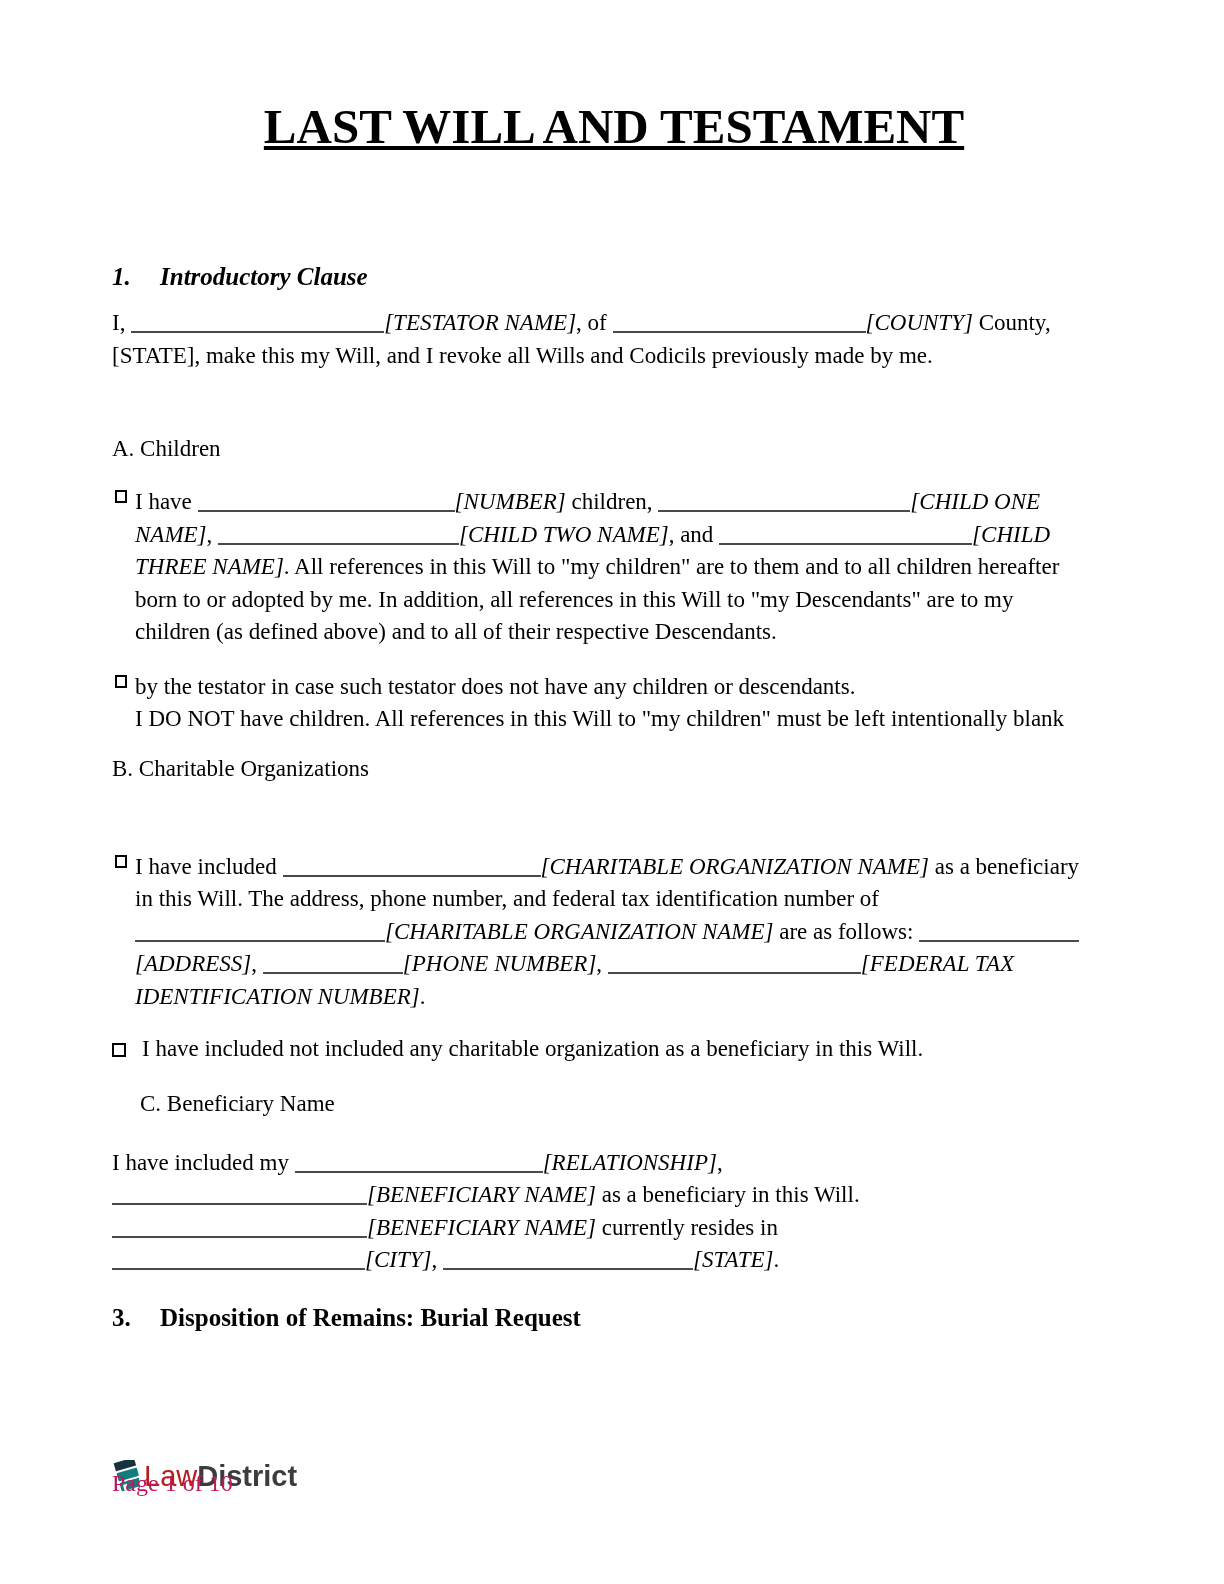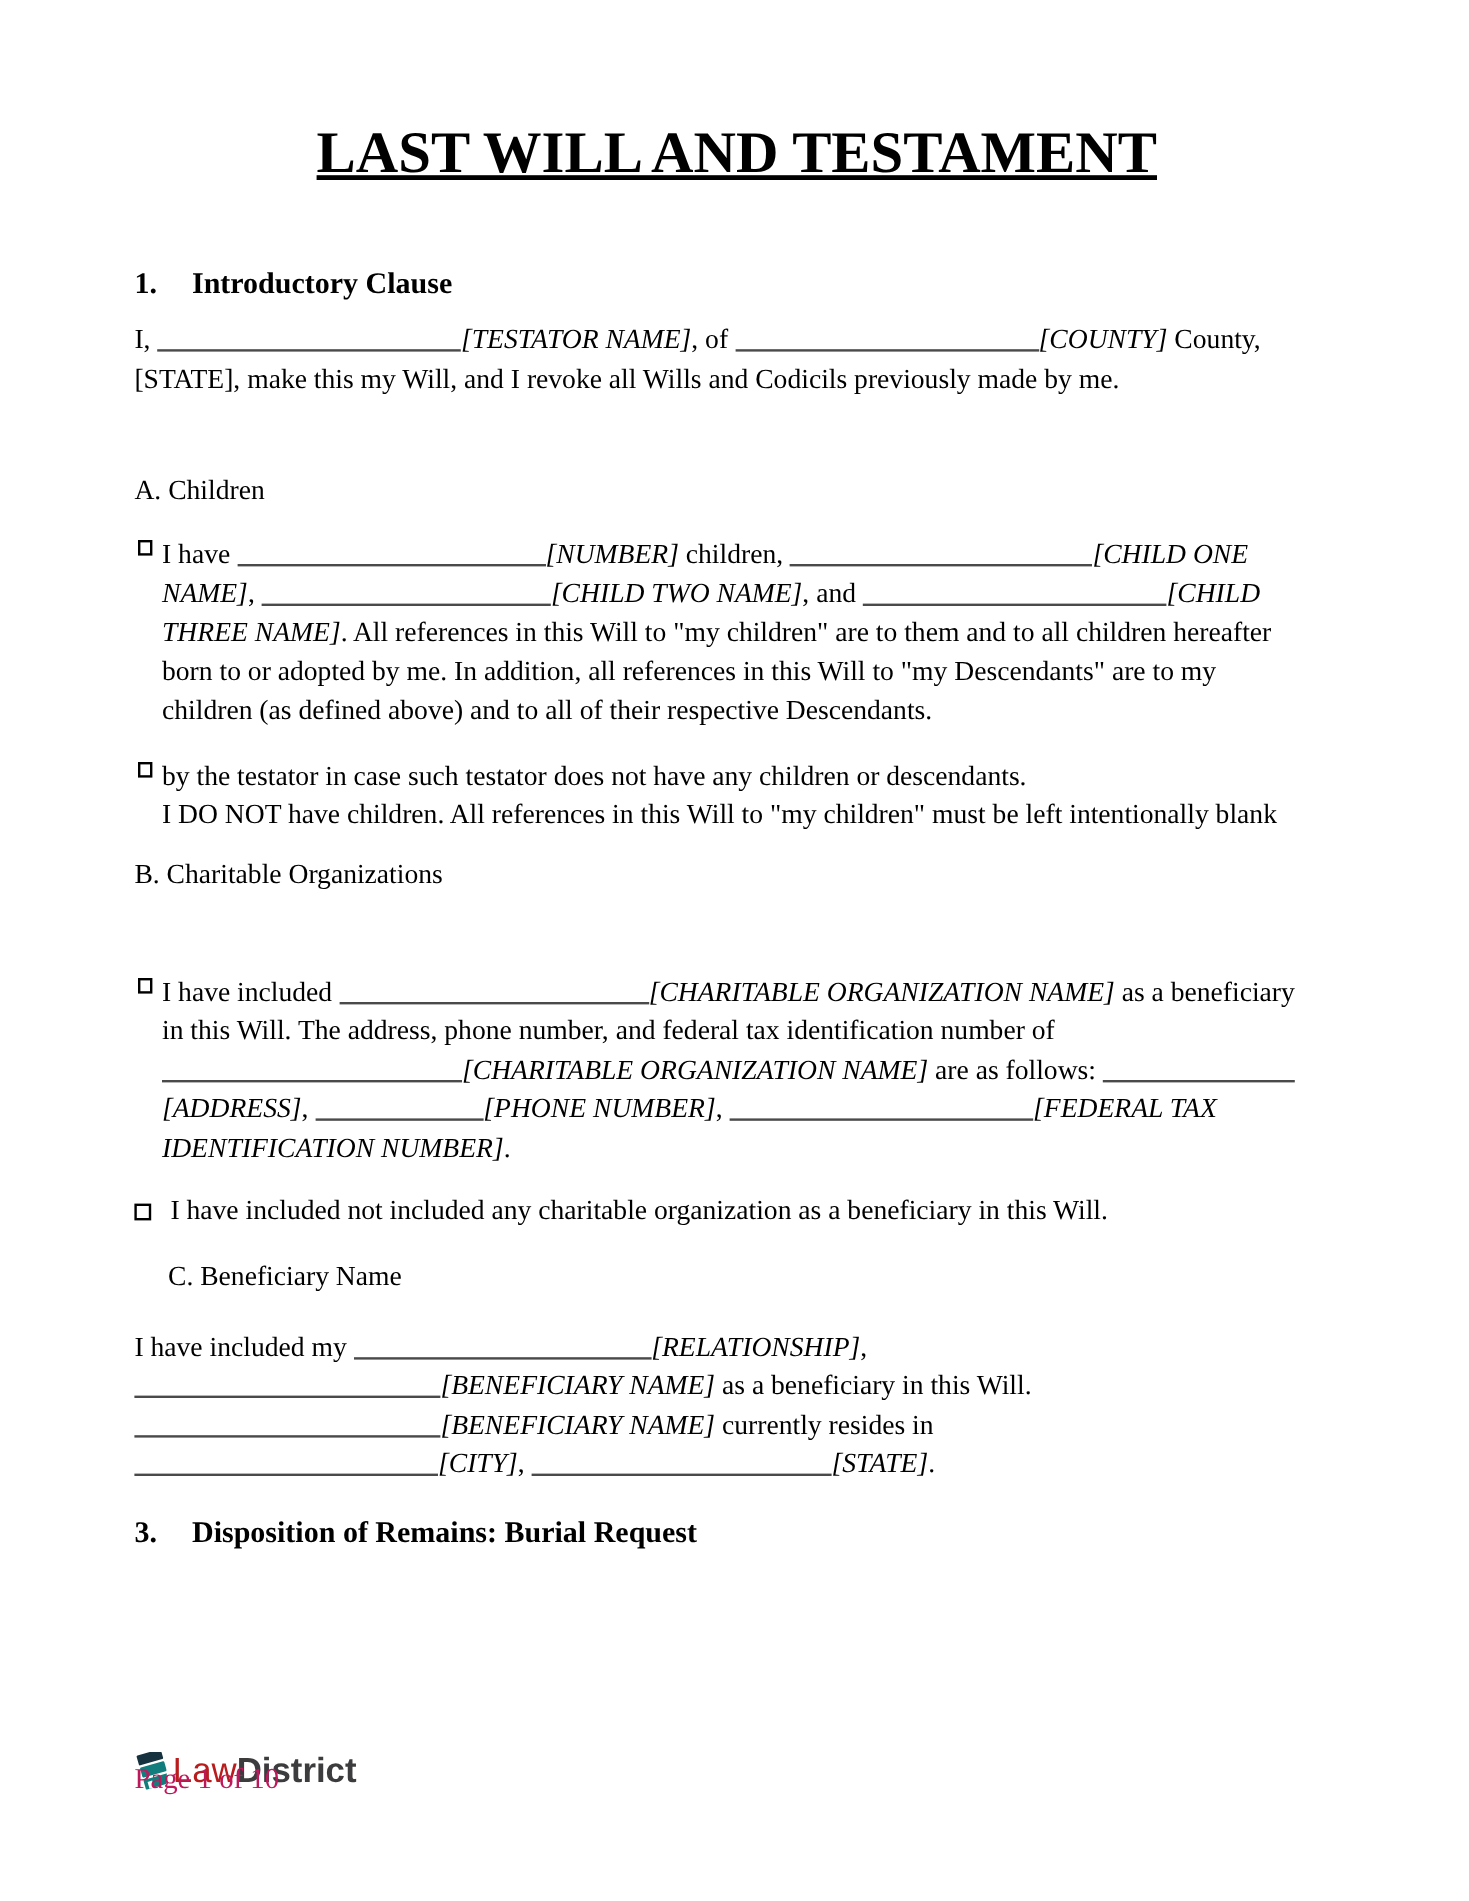--- a/index.html
+++ b/index.html
@@ -21,21 +21,21 @@
   }
   .doc-title {
     font-size:49px;
     font-weight:bold;
     line-height:56px;
     text-align:center;
     white-space:nowrap;
     text-decoration:underline;
   }
   
-  #doc-body > :nth-child(1)  { margin-top:65px; }
+  #doc-body > :nth-child(1)  { margin-top:105px;font-style:italic; }
   #doc-body > :nth-child(2)  { margin-top:13px;  }
   #doc-body > :nth-child(3)  { margin-top:60px;  }
   #doc-body > :nth-child(4)  { margin-top:21px;  }
   #doc-body > :nth-child(5)  { margin-top:22px;  }
   #doc-body > :nth-child(6)  { margin-top:16px;  }
   #doc-body > :nth-child(7)  { margin-top:66px;  }
   #doc-body > :nth-child(8)  { margin-top:20px;  }
   #doc-body > :nth-child(9)  { margin-top:21px;padding-left:28px;  }
   #doc-body > :nth-child(10) { margin-top:27px;  }
   #doc-body > :nth-child(11) { margin-top:24px;  }

